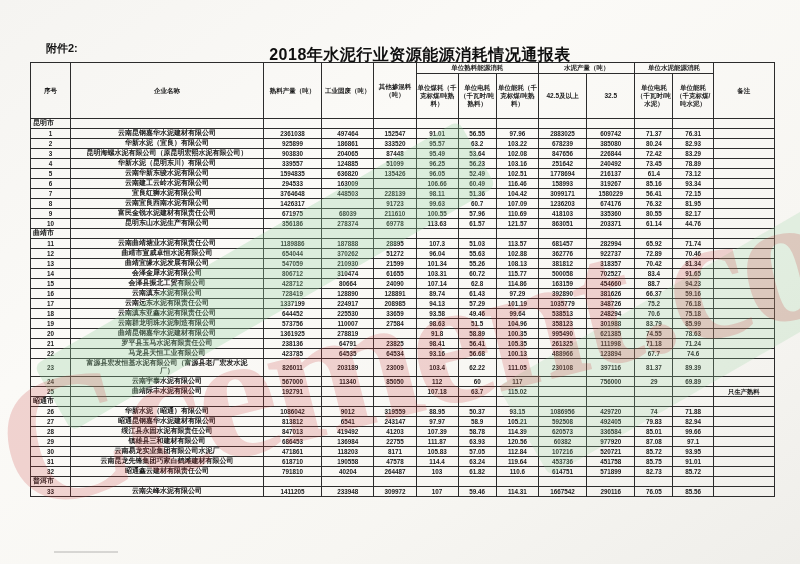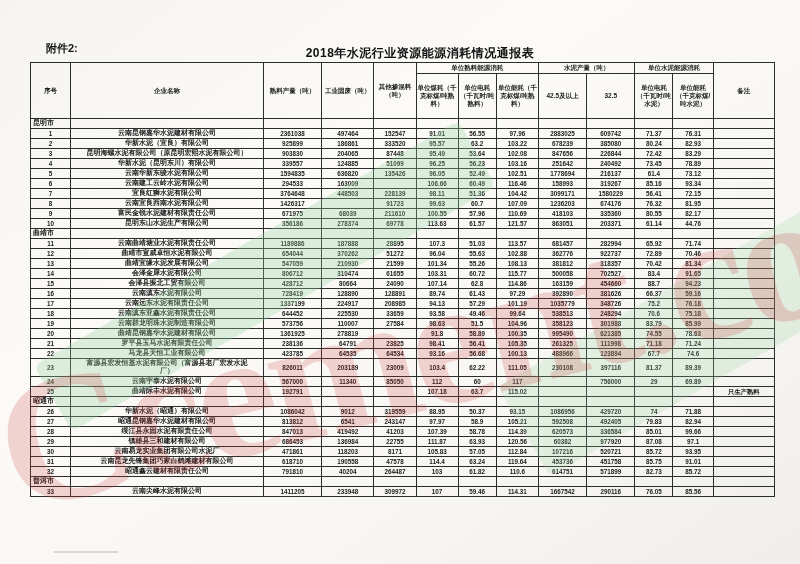--- a/index.html
+++ b/index.html
@@ -3,21 +3,21 @@
 <meta charset="utf-8">
 <style>
   html,body{margin:0;padding:0;background:#e9e8e5;}
   .page{
     position:relative;width:800px;height:564px;overflow:hidden;
     background:linear-gradient(145deg,#f5f4f1 0%,#fbfaf7 35%,#f7f6f2 70%,#efeeea 100%);
     font-family:"Liberation Sans","DejaVu Sans",sans-serif;
   }
   .attachment{position:absolute;left:46px;top:41px;font-size:11px;font-weight:bold;color:#151515;}
   .title{position:absolute;left:60px;top:45px;width:720px;text-align:center;
-         font-size:12px;font-weight:bold;color:#0f0f0f;letter-spacing:.5px;}
+         font-size:16px;font-weight:bold;color:#0f0f0f;letter-spacing:.5px;}
   table.maintable{position:absolute;left:30px;top:62px;width:745px;
          border-collapse:collapse;table-layout:fixed;background:transparent;}
   .maintable th,.maintable td{
     border:1px solid #2c2c2c;color:#1a1a1a;text-align:center;vertical-align:middle;
     padding:0 1px;line-height:1.2;font-weight:bold;overflow:hidden;
   }
   .maintable th{font-size:6.5px;}
   .maintable td{font-size:6.3px;height:9px;}
   .maintable tr.grp th{height:10px;}
   .maintable tr.sub th{height:44px;}

